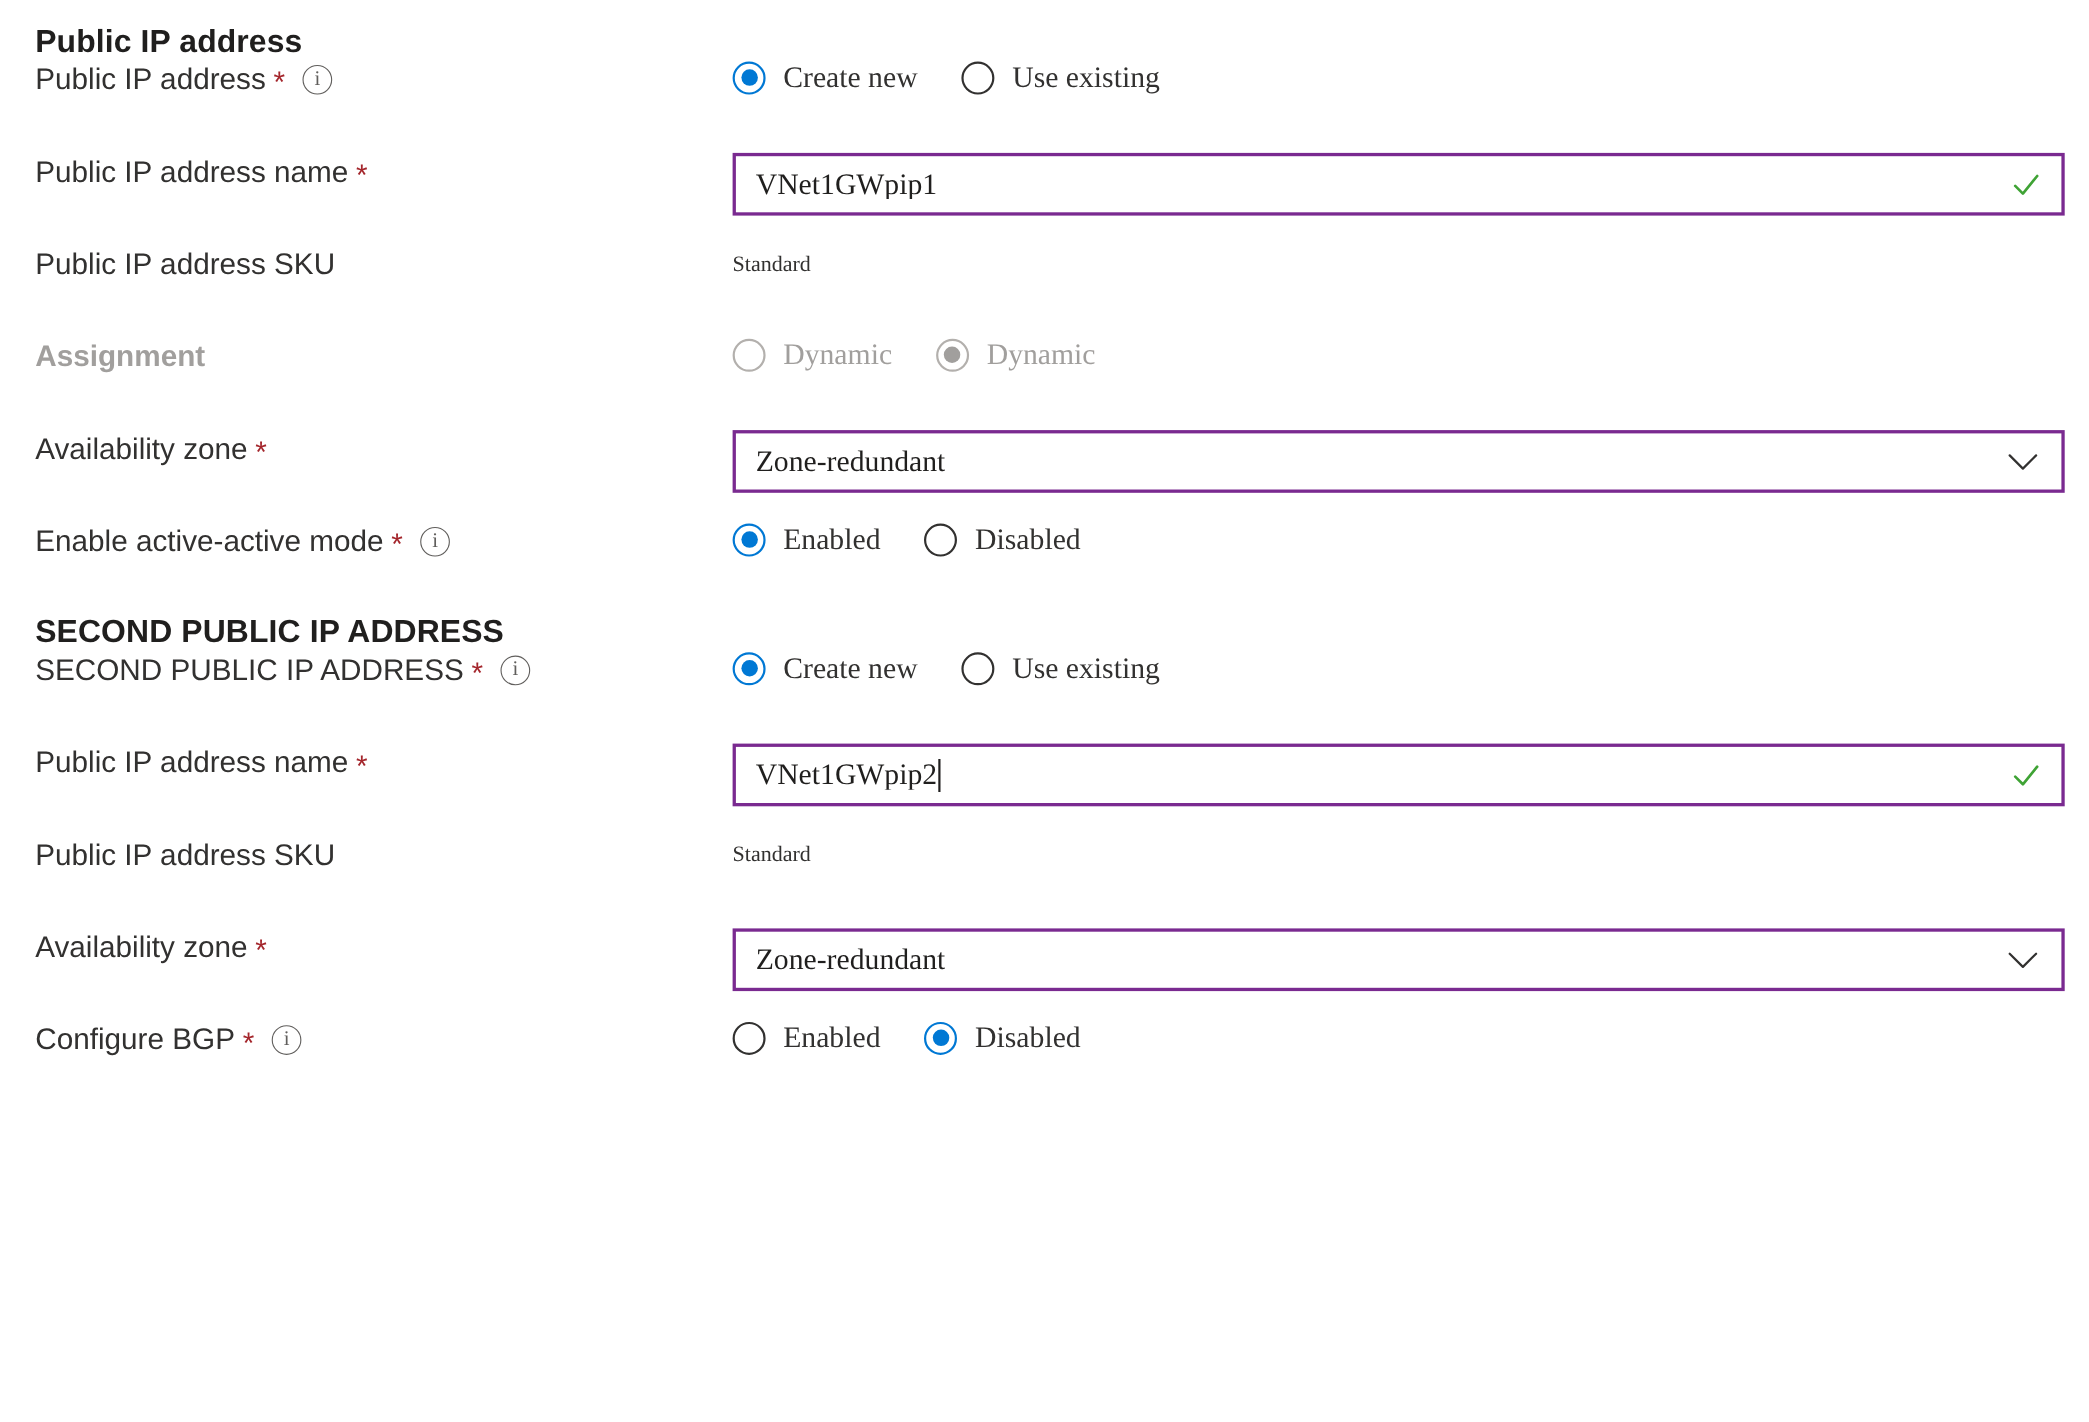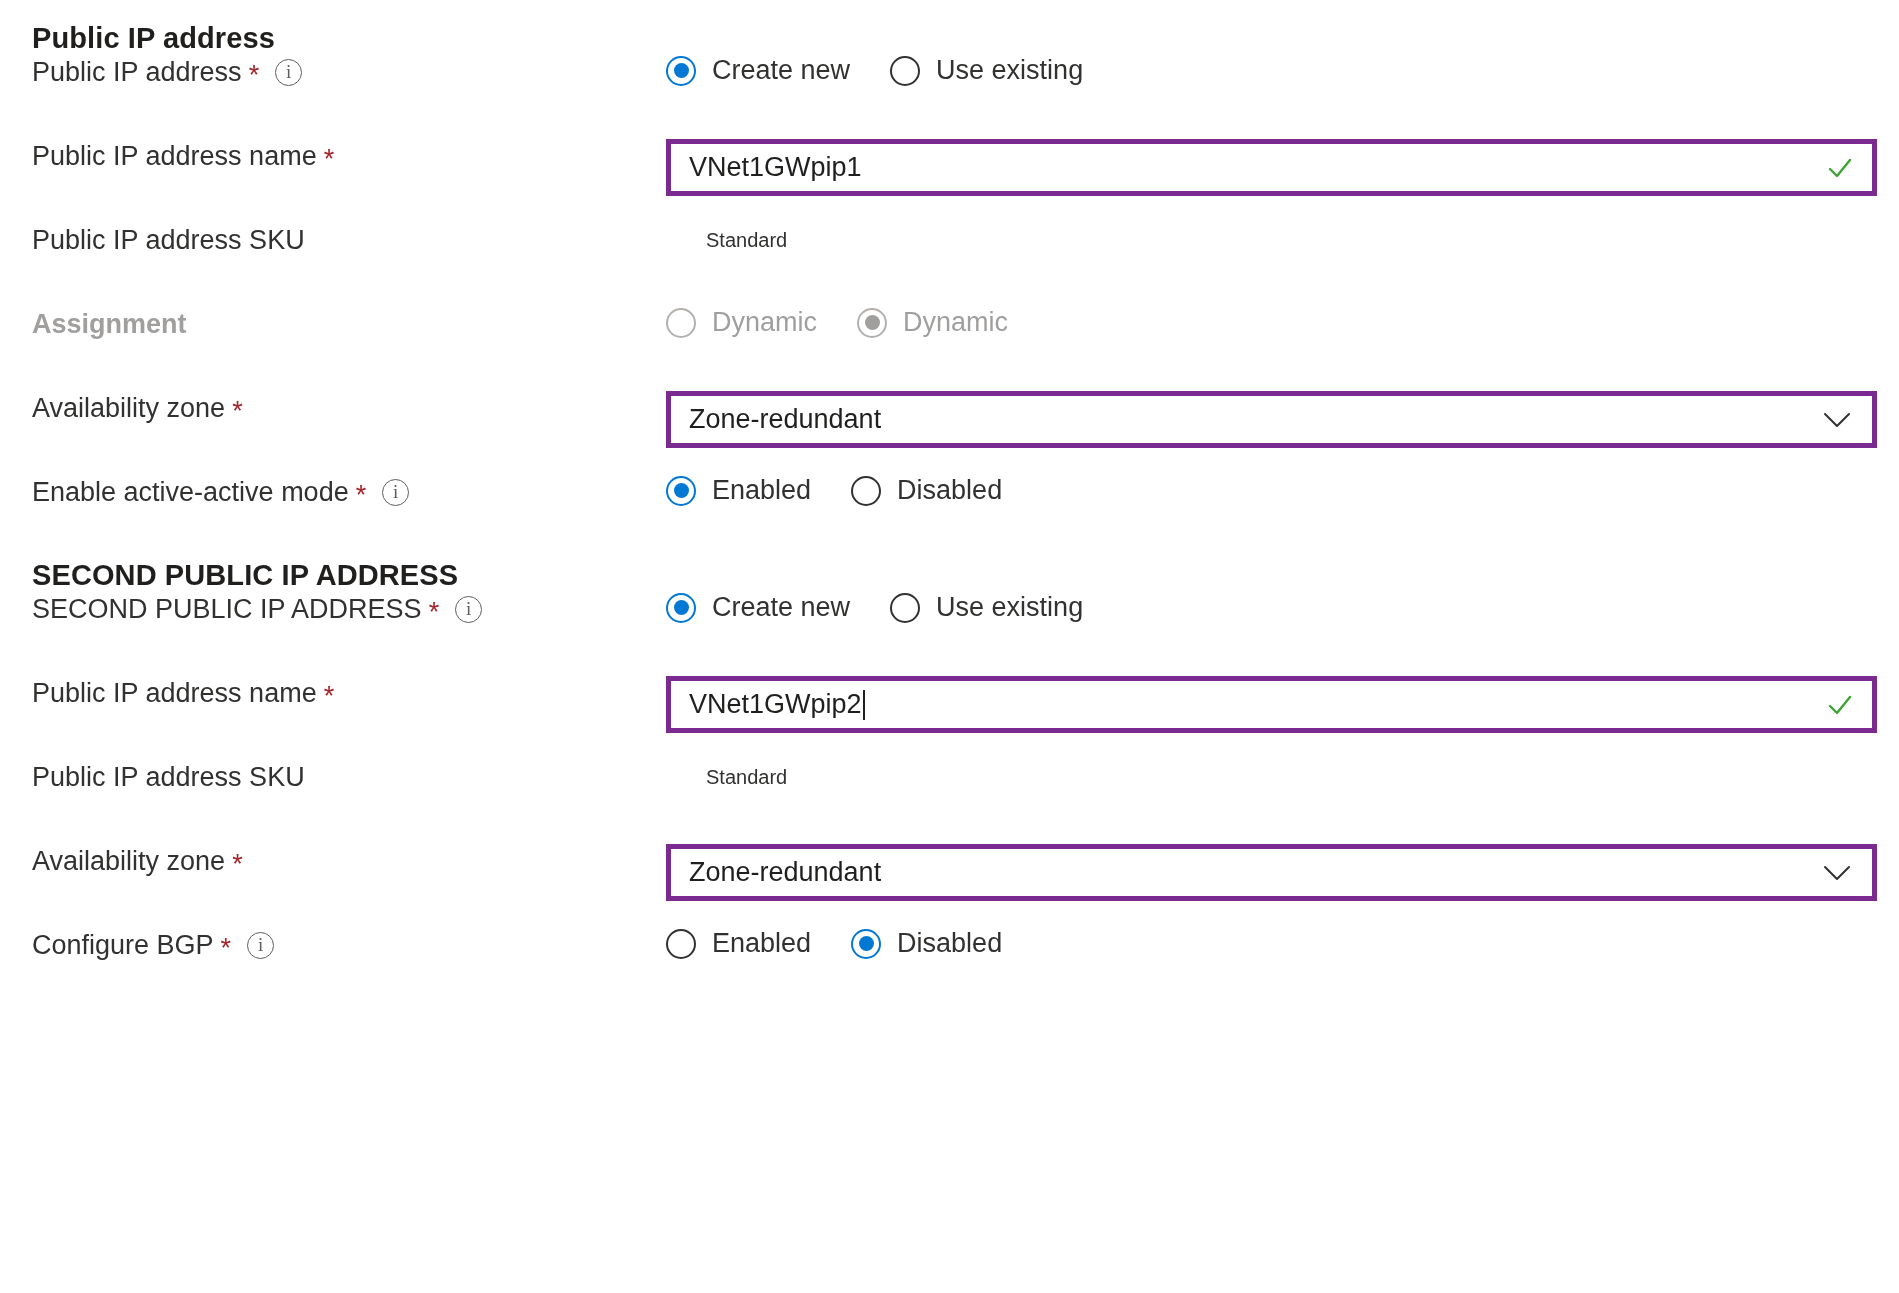--- a/index.html
+++ b/index.html
@@ -53,20 +53,21 @@
     white-space: nowrap;
     box-sizing: border-box;
     padding-right: 12px;
   }
   .row-label.disabled { color: #a19f9d; font-weight: bold; }
   .row-control {
     flex: 1 1 auto;
     display: flex;
     align-items: center;
     min-width: 0;
+    font-family: Liberation Serif, serif;
   }
 
   .req-star {
     color: #a4262c;
     font-size: 27px;
     margin-left: 7px;
     line-height: 1;
     position: relative;
     top: 3px;
   }
@@ -141,21 +142,21 @@
     margin-left: 16px;
     white-space: nowrap;
   }
   .radio-label.disabled { color: #a19f9d; }
 
   
   .field {
     position: relative;
     width: 1211px;
     height: 57px;
-    border: 5px solid #a16207;
+    border: 3px solid #a16207;
     border-color: #7a2a90;
     background: #ffffff;
     box-sizing: border-box;
     display: flex;
     align-items: center;
     padding: 0 18px;
   }
   .field-value {
     font-size: 27px;
     color: #201f1e;
@@ -191,21 +192,21 @@
   
   .static-value {
     font-size: 20px;
     color: #323130;
     line-height: 34px;
   }
 
   
   .r1 { height: 84px; }   
   .r2 { height: 84px; }   
-  .r3 { height: 84px; gap: 40px; }   
+  .r3 { height: 84px; }   
 </style>
 </head>
 <body>
 
 <div class="form">
     <div class="section-heading first">Public IP address</div>
     <div class="row r1">
       <div class="row-label">
         <span>Public IP address</span>
         <span class="req-star">*</span>

